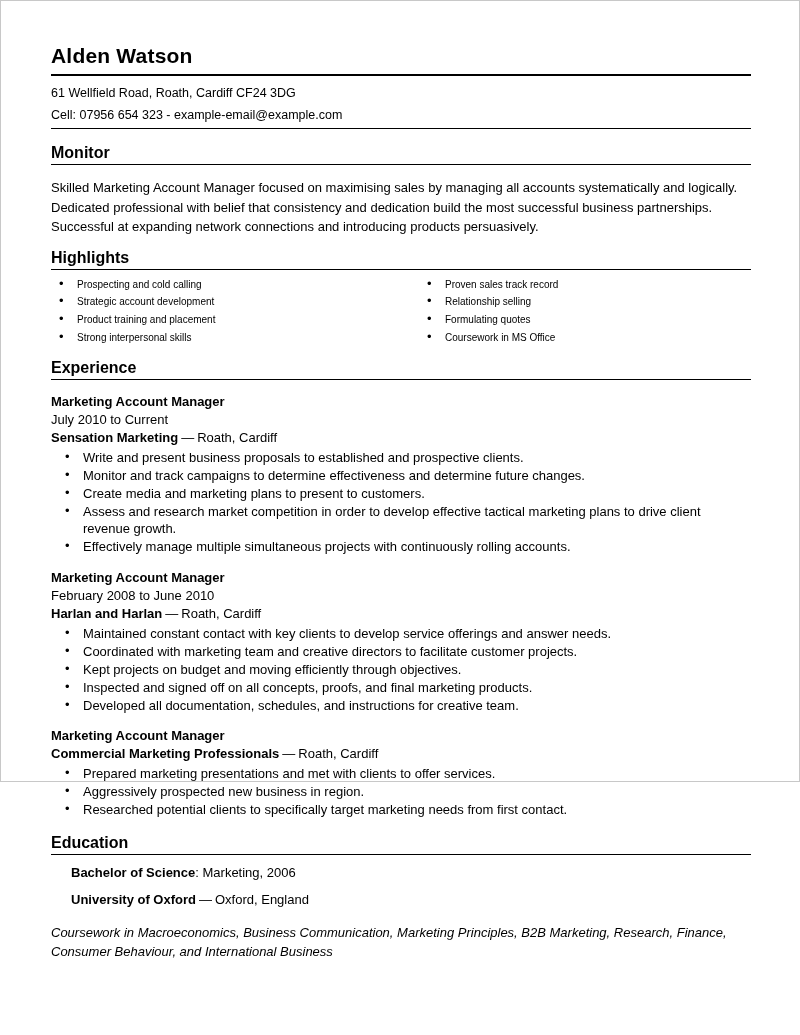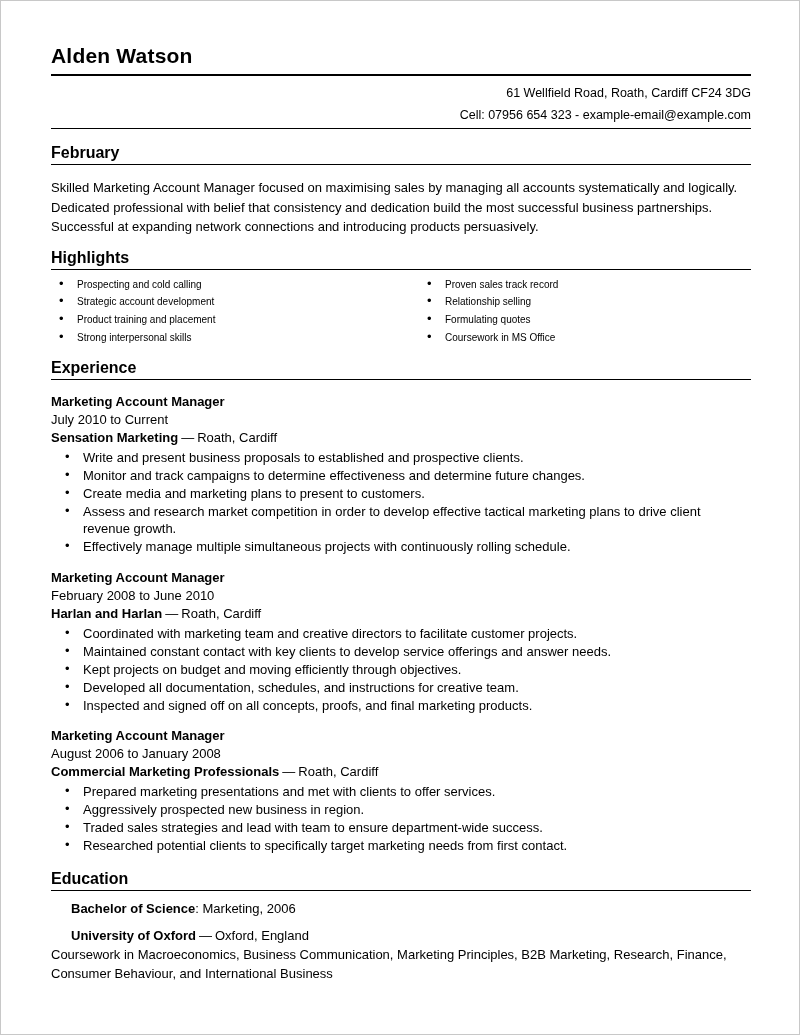--- a/index.html
+++ b/index.html
@@ -11,21 +11,21 @@
     width: 800px;
     height: 1035px;
     font-family: "Liberation Sans", sans-serif;
     color: #000000;
     position: relative;
   }
   .page {
     position: absolute;
     left: 0; top: 0;
     width: 800px;
-    height: 1035px;
+    height: 782px;
     border: 1px solid #c8c8c8;
     box-sizing: border-box;
     background: #fff;
   }
   .doc {
     position: absolute;
     left: 50px;
     top: 42px;
     width: 700px;
   }
@@ -42,21 +42,21 @@
     margin: 0;
     height: 0;
   }
   .rule-thin {
     border: none;
     border-top: 1px solid #000;
     margin: 0;
     height: 0;
   }
   .contact {
-    text-align: right;
+    text-align: left;
     font-size: 12.5px;
     line-height: 19px;
     margin-top: 8px;
     margin-bottom: 3px;
   }
   .section-head {
     font-size: 16px;
     font-weight: bold;
     margin: 14px 0 1px 0;
     line-height: 20px;
@@ -154,37 +154,38 @@
   .edu-line .b {
     font-weight: bold;
     margin-left: 20px;
   }
   .edu-line .n {
     font-weight: normal;
   }
   .edu-course {
     font-size: 13px;
     line-height: 19.5px;
-    margin-top: 0;
+    margin-top: 14px;
+    font-style: italic;
   }
 </style>
 </head>
 <body>
 
 <div class="page">
   <div class="doc">
 
     <div class="name">Alden Watson</div>
     <hr class="rule-thick">
 
     <div class="contact">61 Wellfield Road, Roath, Cardiff CF24 3DG</div>
     <div class="contact" style="margin-top:0;">Cell: 07956 654 323 - example-email@example.com</div>
     <hr class="rule-thin">
 
-    <div class="section-head">February</div>
+    <div class="section-head">Monitor</div>
     <hr class="rule-thin">
     <p class="body-text">Skilled Marketing Account Manager focused on maximising sales by managing all accounts systematically and logically. Dedicated professional with belief that consistency and dedication build the most successful business partnerships. Successful at expanding network connections and introducing products persuasively.</p>
 
     <div class="section-head tight">Highlights</div>
     <hr class="rule-thin">
     <div class="cols">
       <div class="col">
         <ul class="bullets">
           <li>Prospecting and cold calling</li>
           <li>Strategic account development</li>
@@ -209,49 +210,47 @@
       <div class="job-title">Marketing Account Manager</div>
       <div class="job-dates">July 2010 to Current</div>
       <div class="job-company">
         <span>Sensation Marketing</span><span class="dash">—</span><span class="loc">Roath, Cardiff</span>
       </div>
       <ul class="job-bullets">
         <li>Write and present business proposals to established and prospective clients.</li>
         <li>Monitor and track campaigns to determine effectiveness and determine future changes.</li>
         <li>Create media and marketing plans to present to customers.</li>
         <li>Assess and research market competition in order to develop effective tactical marketing plans to drive client revenue growth.</li>
-        <li>Effectively manage multiple simultaneous projects with continuously rolling schedule.</li>
+        <li>Effectively manage multiple simultaneous projects with continuously rolling accounts.</li>
       </ul>
     </div>
 
     <div class="job">
       <div class="job-title">Marketing Account Manager</div>
       <div class="job-dates">February 2008 to June 2010</div>
       <div class="job-company">
         <span>Harlan and Harlan</span><span class="dash">—</span><span class="loc">Roath, Cardiff</span>
       </div>
       <ul class="job-bullets">
+        <li>Maintained constant contact with key clients to develop service offerings and answer needs.</li>
         <li>Coordinated with marketing team and creative directors to facilitate customer projects.</li>
-        <li>Maintained constant contact with key clients to develop service offerings and answer needs.</li>
         <li>Kept projects on budget and moving efficiently through objectives.</li>
+        <li>Inspected and signed off on all concepts, proofs, and final marketing products.</li>
         <li>Developed all documentation, schedules, and instructions for creative team.</li>
-        <li>Inspected and signed off on all concepts, proofs, and final marketing products.</li>
       </ul>
     </div>
 
     <div class="job">
       <div class="job-title">Marketing Account Manager</div>
-      <div class="job-dates">August 2006 to January 2008</div>
       <div class="job-company">
         <span>Commercial Marketing Professionals</span><span class="dash">—</span><span class="loc">Roath, Cardiff</span>
       </div>
       <ul class="job-bullets">
         <li>Prepared marketing presentations and met with clients to offer services.</li>
         <li>Aggressively prospected new business in region.</li>
-        <li>Traded sales strategies and lead with team to ensure department-wide success.</li>
         <li>Researched potential clients to specifically target marketing needs from first contact.</li>
       </ul>
     </div>
 
     <div class="section-head">Education</div>
     <hr class="rule-thin">
 
     <div class="edu-line">
       <span class="b">Bachelor of Science</span><span class="n">: Marketing, 2006</span>
     </div>

